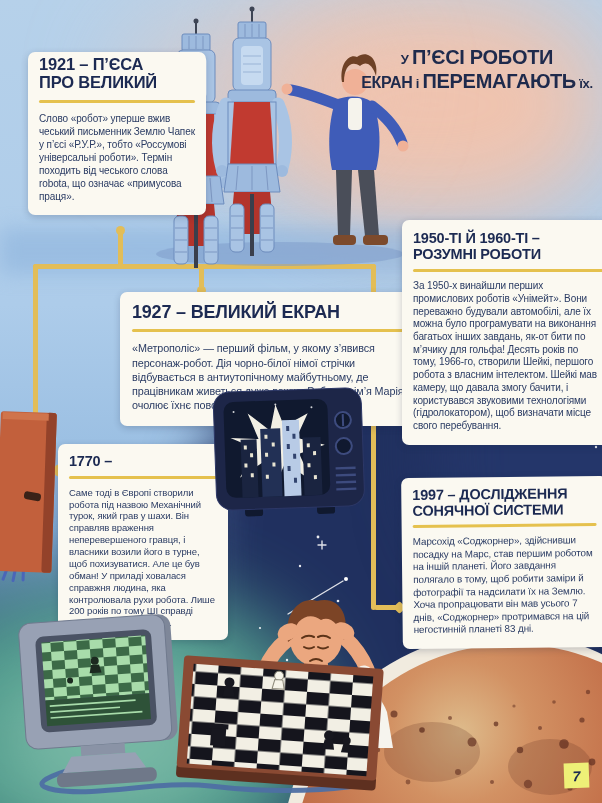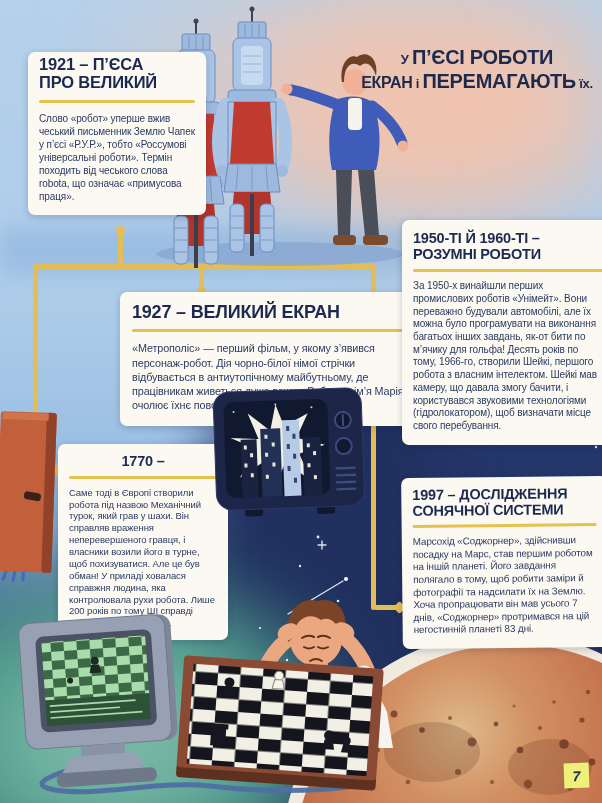--- a/index.html
+++ b/index.html
@@ -35,21 +35,21 @@
   #card-1921 p{font-size:10px;line-height:1.3;}
   #card-1927{left:84px;top:292px;width:310px;padding:11px 12px 13px;margin-left:36px;}
   #card-1927 h3{font-size:18px;}
   #card-1927 .rule{margin:7px 0 9px;}
   #card-1927 p{font-size:10.8px;line-height:1.32;width:272px;}
   #card-1950s{left:402px;top:220px;width:190px;padding:11px 11px 12px;}
   #card-1950s h3{font-size:14.5px;}
   #card-1950s .rule{margin:7px 0 8px;}
   #card-1950s p{font-size:10px;line-height:1.27;}
   #card-1770{left:58px;top:444px;width:148px;padding:10px 11px 11px;}
-  #card-1770 h3{font-size:14.5px;text-align:center;}
+  #card-1770 h3{font-size:14.5px;}
   #card-1770 .rule{margin:6px 0 8px;}
   #card-1770 p{font-size:9.5px;line-height:1.25;}
   #card-1997{left:402px;top:477px;width:184px;padding:10px 11px 12px;transform:rotate(-.6deg);}
   #card-1997 h3{font-size:14.5px;}
   #card-1997 .rule{margin:6px 0 8px;}
   #card-1997 p{font-size:9.9px;line-height:1.27;}
 
   
   .headline{position:absolute;left:352px;top:46px;width:250px;text-align:center;
             color:#1e2a4c;font-weight:bold;line-height:1.18;z-index:6;letter-spacing:-.3px;}

